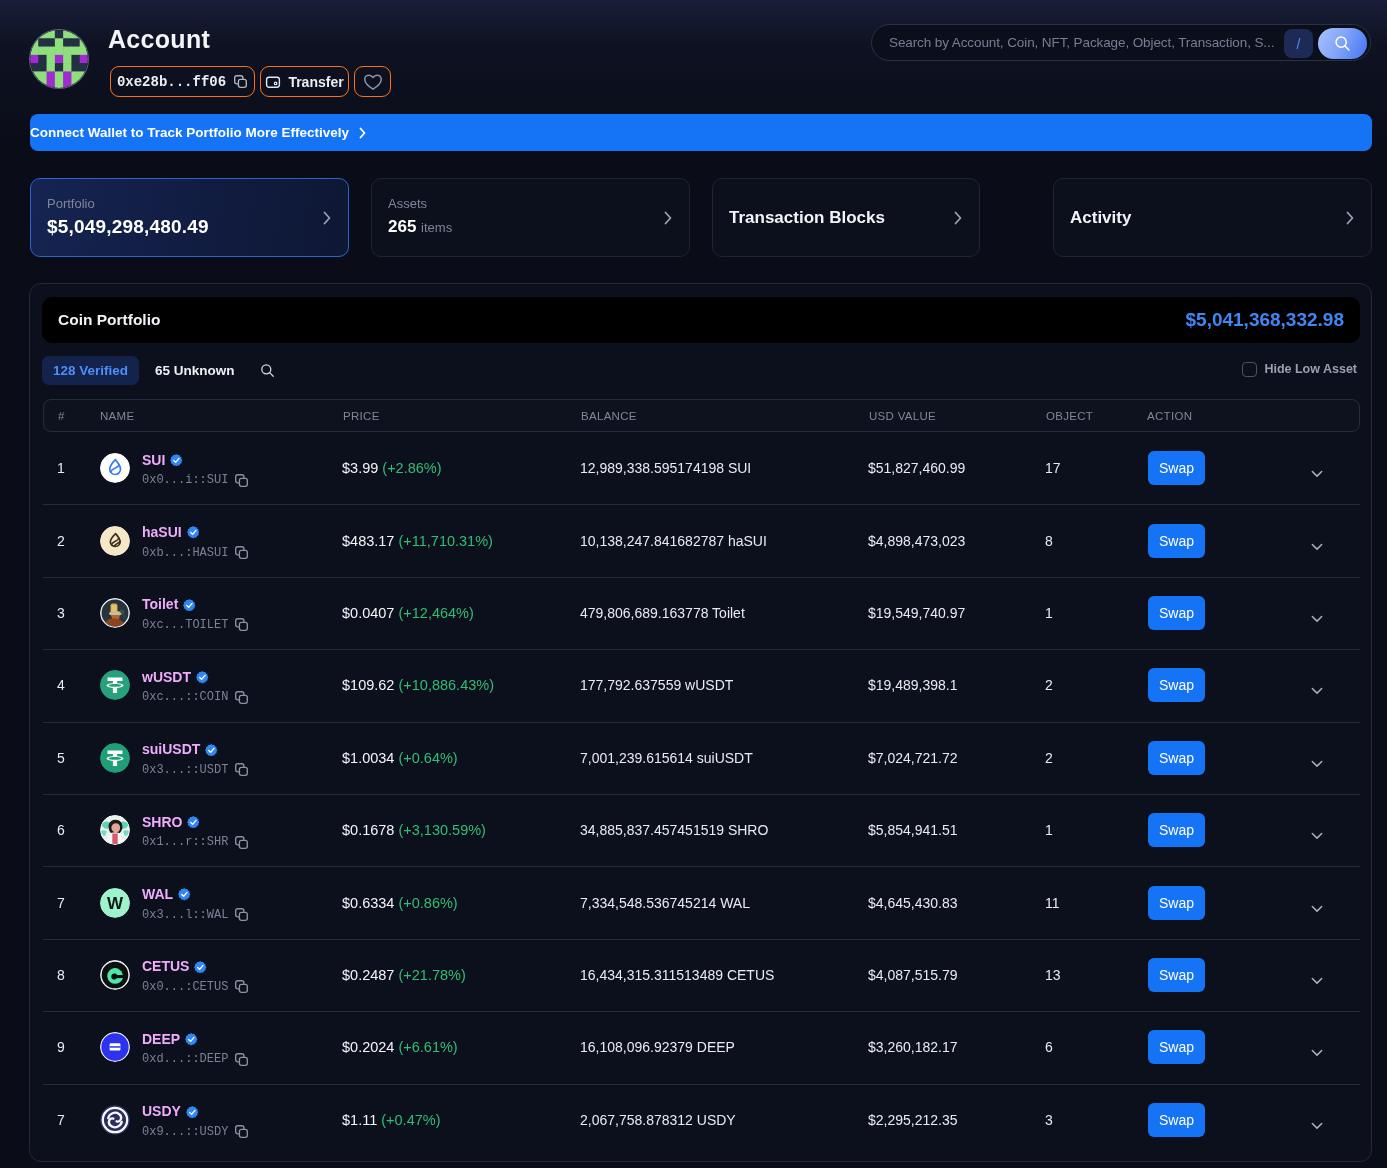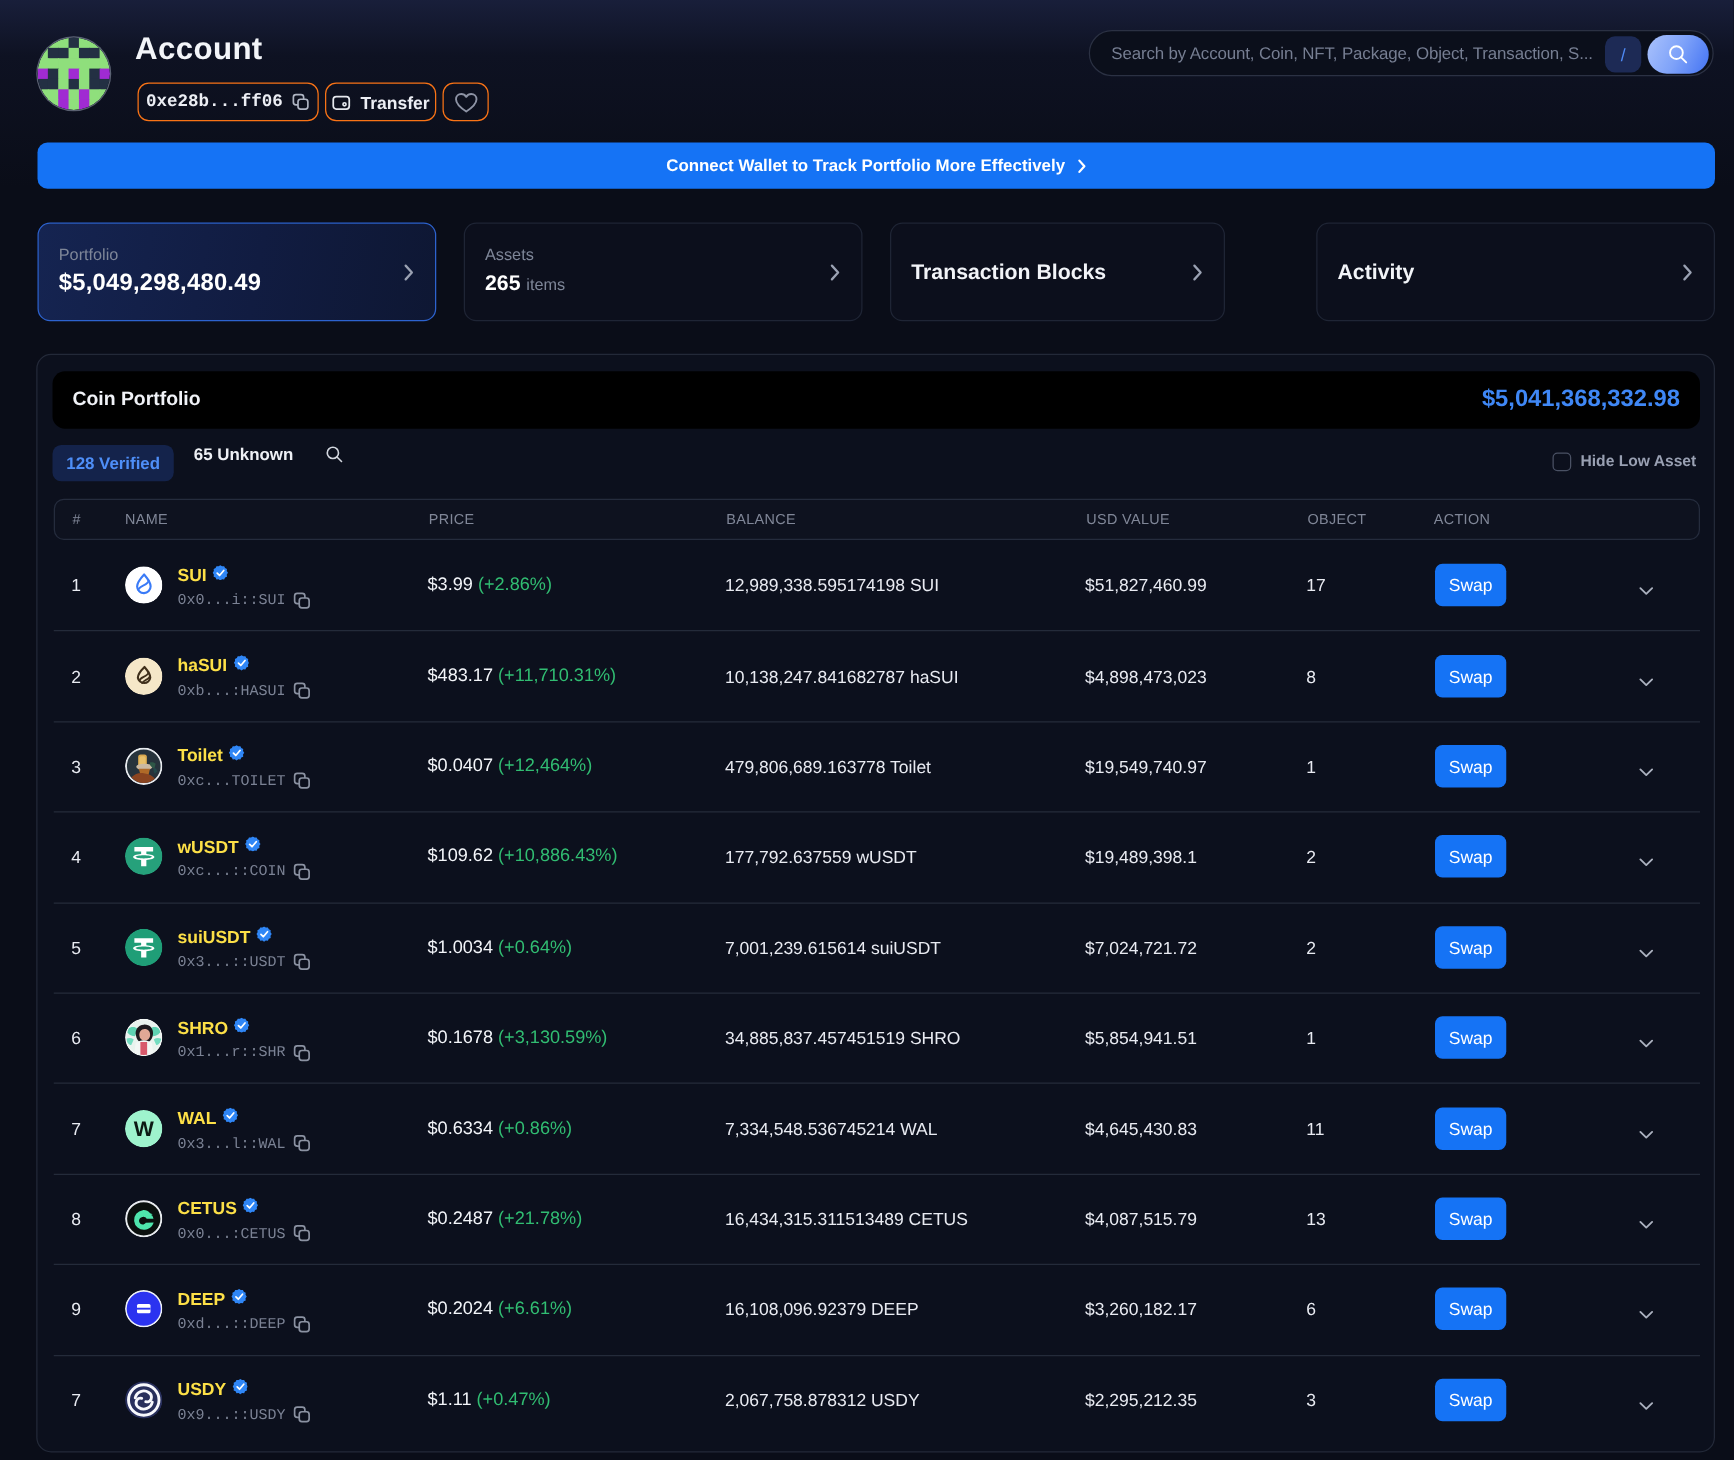--- a/index.html
+++ b/index.html
@@ -12,52 +12,52 @@
 h1.title { position:absolute; left:108px; top:25px; font-size:25px; font-weight:700; color:#f3f5f9; letter-spacing:0.3px; }
 .pillrow { position:absolute; left:110px; top:66px; display:flex; gap:5px; align-items:center; }
 .pill { height:31px; border:1px solid #f97316; border-radius:9px; display:flex; align-items:center; justify-content:center; gap:7px; color:#eceef4; }
 .pill.addr { width:145px; font-family:"Liberation Mono", monospace; font-size:14px; font-weight:700; }
 .pill.transfer { width:89px; font-size:14px; font-weight:700; }
 .pill.heart { width:37px; padding:0; justify-content:center; }
 .search { left:871px; top:24px; width:500px; height:37px; border:1px solid #2b3143; border-radius:19px; background:#0b0f1b; display:flex; align-items:center; }
 .search .ph { color:#767e92; font-size:13.5px; letter-spacing:-0.1px; padding-left:17px; white-space:nowrap; }
 .search .slash { position:absolute; right:57px; top:4px; width:29px; height:29px; background:#1d2a55; border-radius:8px; color:#4f8bf7; font-size:14px; display:flex; align-items:center; justify-content:center; }
 .search .btn { position:absolute; right:3px; top:3px; width:49px; height:31px; border-radius:16px; background:linear-gradient(115deg,#aac2fc 0%,#7ea2f9 50%,#4373f3 100%); display:flex; align-items:center; justify-content:center; }
-.banner { left:30px; top:114px; width:1342px; height:37px; background:#1573f5; border-radius:8px; display:flex; align-items:center; justify-content:center; gap:10px; color:#fff; font-size:13.5px; font-weight:700; }
+.banner { left:30px; top:114px; width:1342px; height:37px; background:#1573f5; border-radius:8px; display:flex; align-items:center; gap:10px; color:#fff; font-size:13.5px; font-weight:700; }
 .card { top:178px; height:79px; border:1px solid #1f2535; border-radius:10px; background:#0c0f1c; }
 .card .chev { position:absolute; right:17px; top:50%; margin-top:-7px; }
 .card1 { left:30px; width:319px; border:1.5px solid #2d63cf; background:linear-gradient(100deg,#152451 0%,#111c41 55%,#0e1733 100%); }
 .card2 { left:371px; width:319px; }
 .card3 { left:712px; width:268px; }
 .card4 { left:1053px; width:319px; }
 .card .lab { position:absolute; left:16px; top:17px; font-size:13px; color:#7e8698; }
 .card .val { position:absolute; left:16px; top:37px; font-size:19px; font-weight:700; color:#fff; letter-spacing:0.2px; }
 .card .vitems { position:absolute; left:16px; top:38px; font-size:17px; font-weight:700; color:#fff; }
 .card .vitems span { font-size:13px; font-weight:400; color:#7e8698; }
 .card .single { position:absolute; left:16px; top:29px; font-size:17px; font-weight:700; color:#f2f4f8; }
 .cp { left:29px; top:283px; width:1343px; height:879px; border:1px solid #232938; border-radius:12px; background:#0c101d; }
 .cp-head { position:absolute; left:12px; top:13px; width:1318px; height:46px; background:#000000; border-radius:10px; display:flex; align-items:center; justify-content:space-between; padding:0 16px; }
 .cp-head .l { font-size:15.5px; font-weight:700; color:#f0f2f7; }
 .cp-head .r { font-size:19px; font-weight:700; color:#3f87f5; }
-.tabs { position:absolute; left:12px; top:72px; height:29px; display:flex; align-items:flex-start; }
+.tabs { position:absolute; left:12px; top:72px; height:29px; display:flex; align-items:center; }
 .tab-act { height:29px; padding:0 11px; background:#14234b; border-radius:7px; color:#4e8ef7; font-size:13.5px; font-weight:700; display:flex; align-items:center; }
 .tab-un { margin-left:16px; color:#eef0f5; font-size:13.5px; font-weight:700; }
 .tabsearch { margin-left:25px; display:flex; align-items:center; }
 .hla { position:absolute; right:14px; top:78px; display:flex; align-items:flex-start; gap:7px;font-weight:bold; }
 .hla .cb { width:15px; height:15px; border:1.5px solid #4a5164; border-radius:4px; }
 .hla .lb { color:#99a0b2; font-size:12.5px; }
 .tbl { position:absolute; left:13px; top:115px; width:1317px; height:760px; }
 .thead { position:absolute; left:0; top:0; width:100%; height:33px; border:1px solid #252c3d; border-radius:8px; background:#0e121f; color:#808798; font-size:11.5px; letter-spacing:0.3px; }
 .thead span { position:absolute; top:10px; }
 .row { position:absolute; left:0; width:100%; height:72.4px; }
 .rowline { position:absolute; left:0; width:100%; height:0; border-top:1px solid #242b3a; }
 .c-num { position:absolute; left:14px; top:50%; transform:translateY(-50%); font-size:14px; color:#e9ebf2; }
 .c-icon { position:absolute; left:57px; top:50%; margin-top:-15px; width:30px; height:30px; border-radius:50%; overflow:hidden; }
 .c-name { position:absolute; left:99px; top:50%; margin-top:-16.5px; }
-.c-name .nm { font-size:14px; line-height:17px; font-weight:700; color:#fde047; display:flex; align-items:flex-start; gap:5px; }
+.c-name .nm { font-size:14px; line-height:17px; font-weight:700; color:#f0abfc; display:flex; align-items:center; gap:5px; }
 .c-name .ad { margin-top:4px; font-family:"Liberation Mono", monospace; font-size:12px; color:#7b8294; display:flex; align-items:center; gap:6px; }
 .c-price { position:absolute; left:299px; top:50%; transform:translateY(-50%); font-size:14.5px; font-weight:400; color:#f3f5f9; }
 .c-price span { color:#31bd72; font-weight:400; }
 .c-bal { position:absolute; left:537px; top:50%; transform:translateY(-50%); font-size:14px; color:#e9ebf2; }
 .c-usd { position:absolute; left:825px; top:50%; transform:translateY(-50%); font-size:14px; color:#e9ebf2; }
 .c-obj { position:absolute; left:1002px; top:50%; transform:translateY(-50%); font-size:14px; color:#e9ebf2; }
 .c-swap { position:absolute; left:1105px; top:50%; margin-top:-17px; width:57px; height:34px; background:#1573f5; border-radius:6px; color:#fff; font-size:14px; font-weight:400; display:flex; align-items:center; justify-content:center; }
 .c-chev { position:absolute; left:1268px; top:50%; margin-top:-4px; }
 </style>
 </head>

